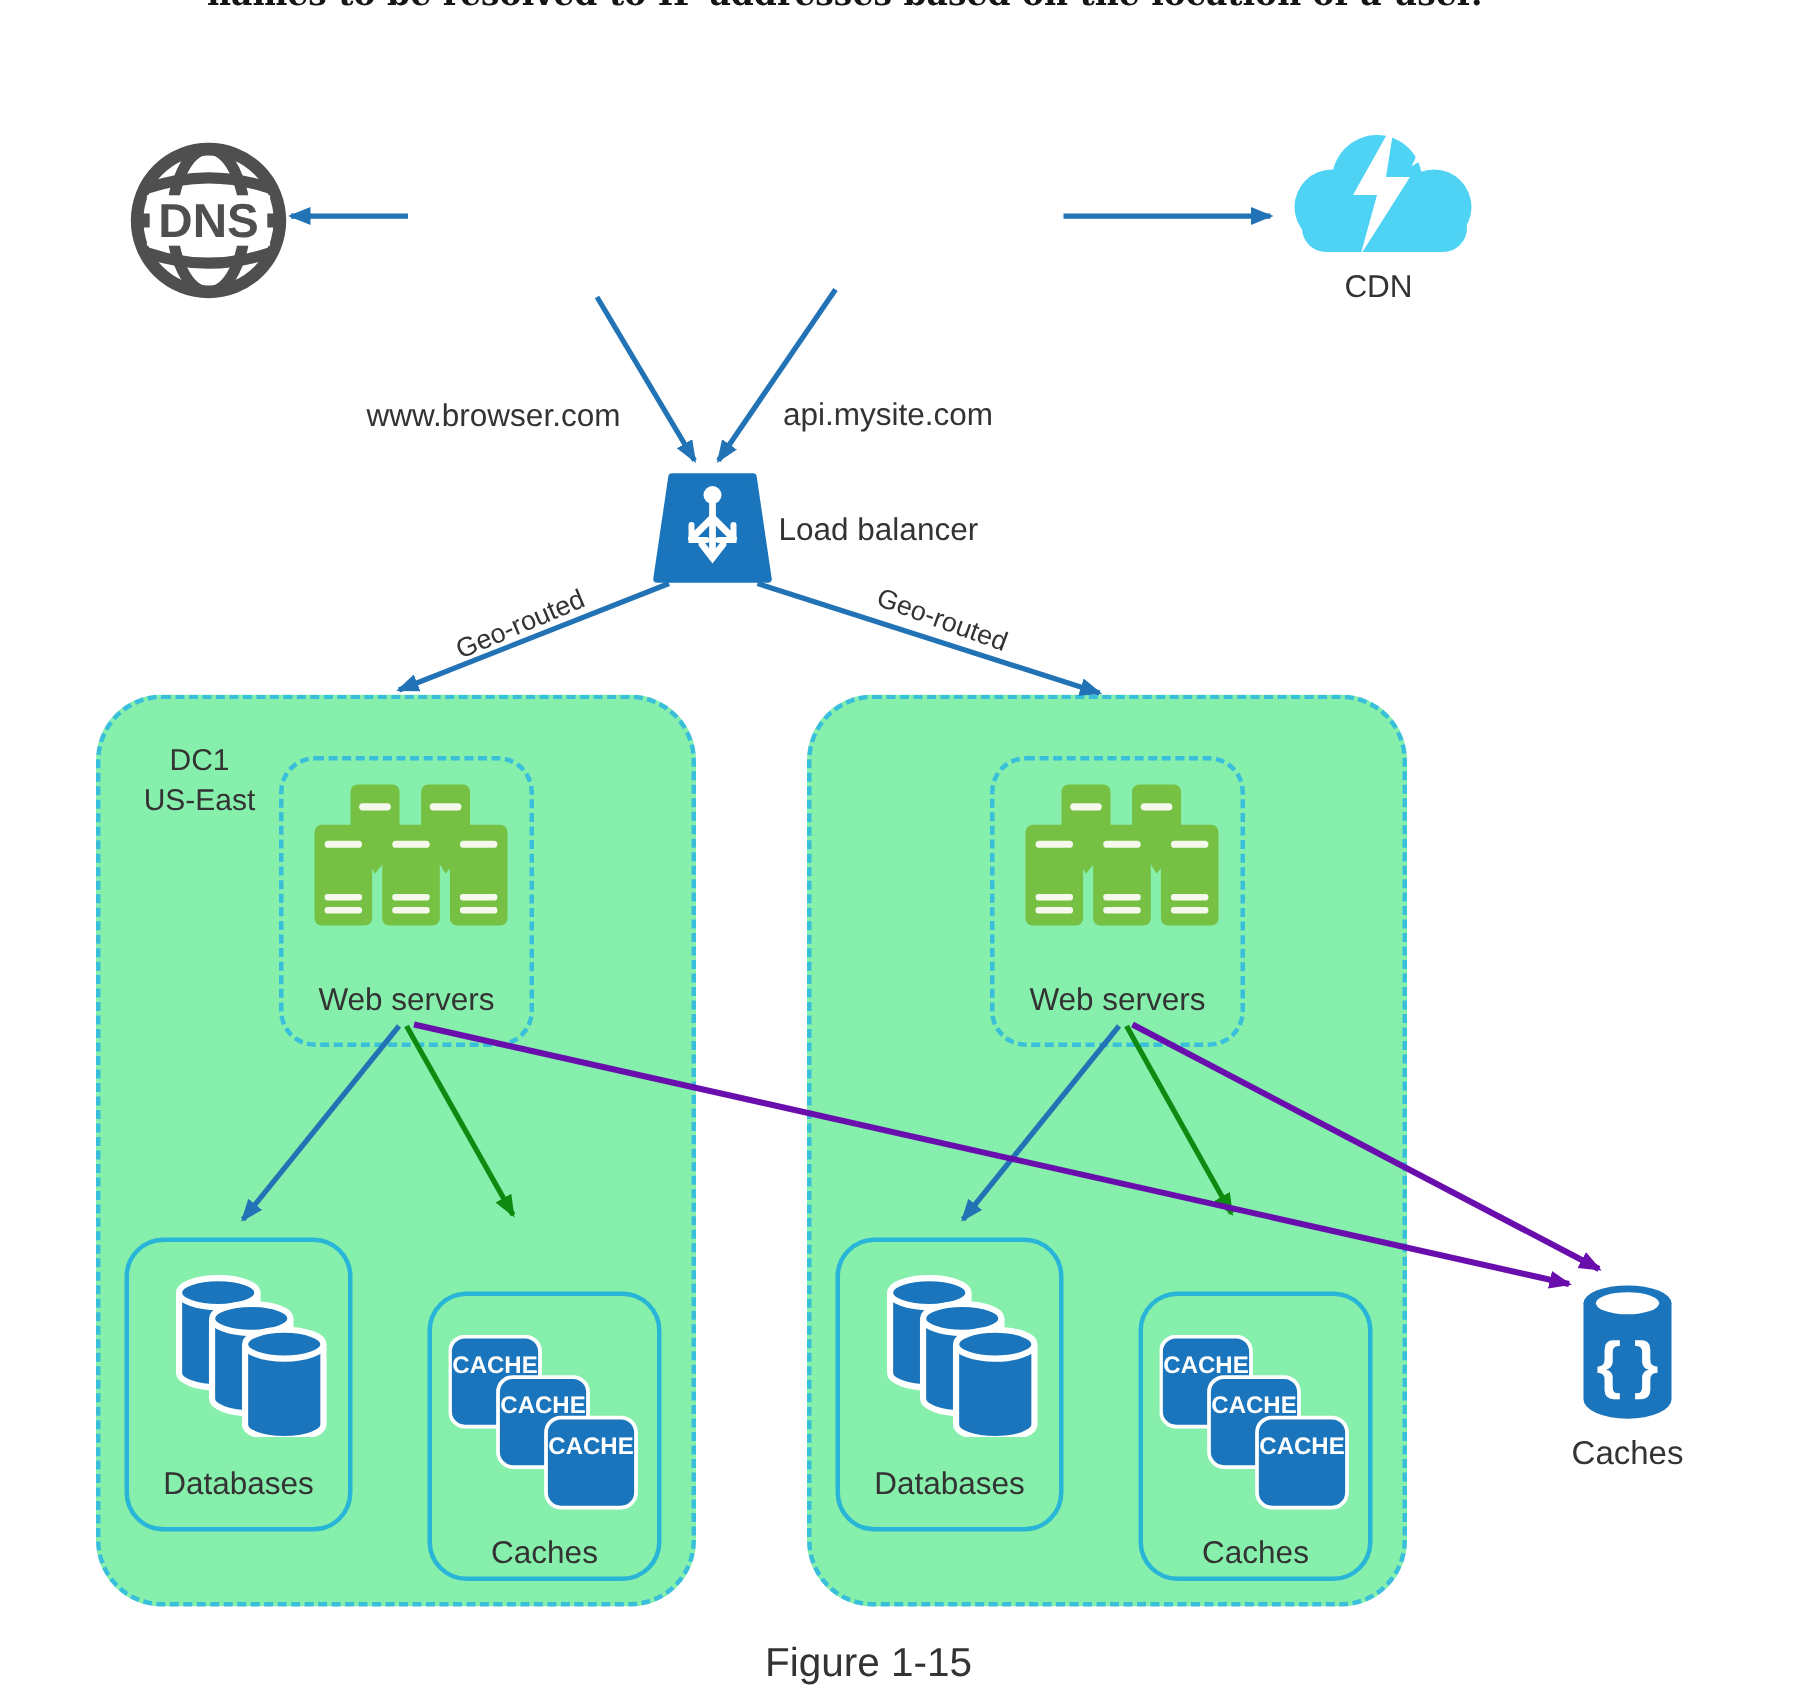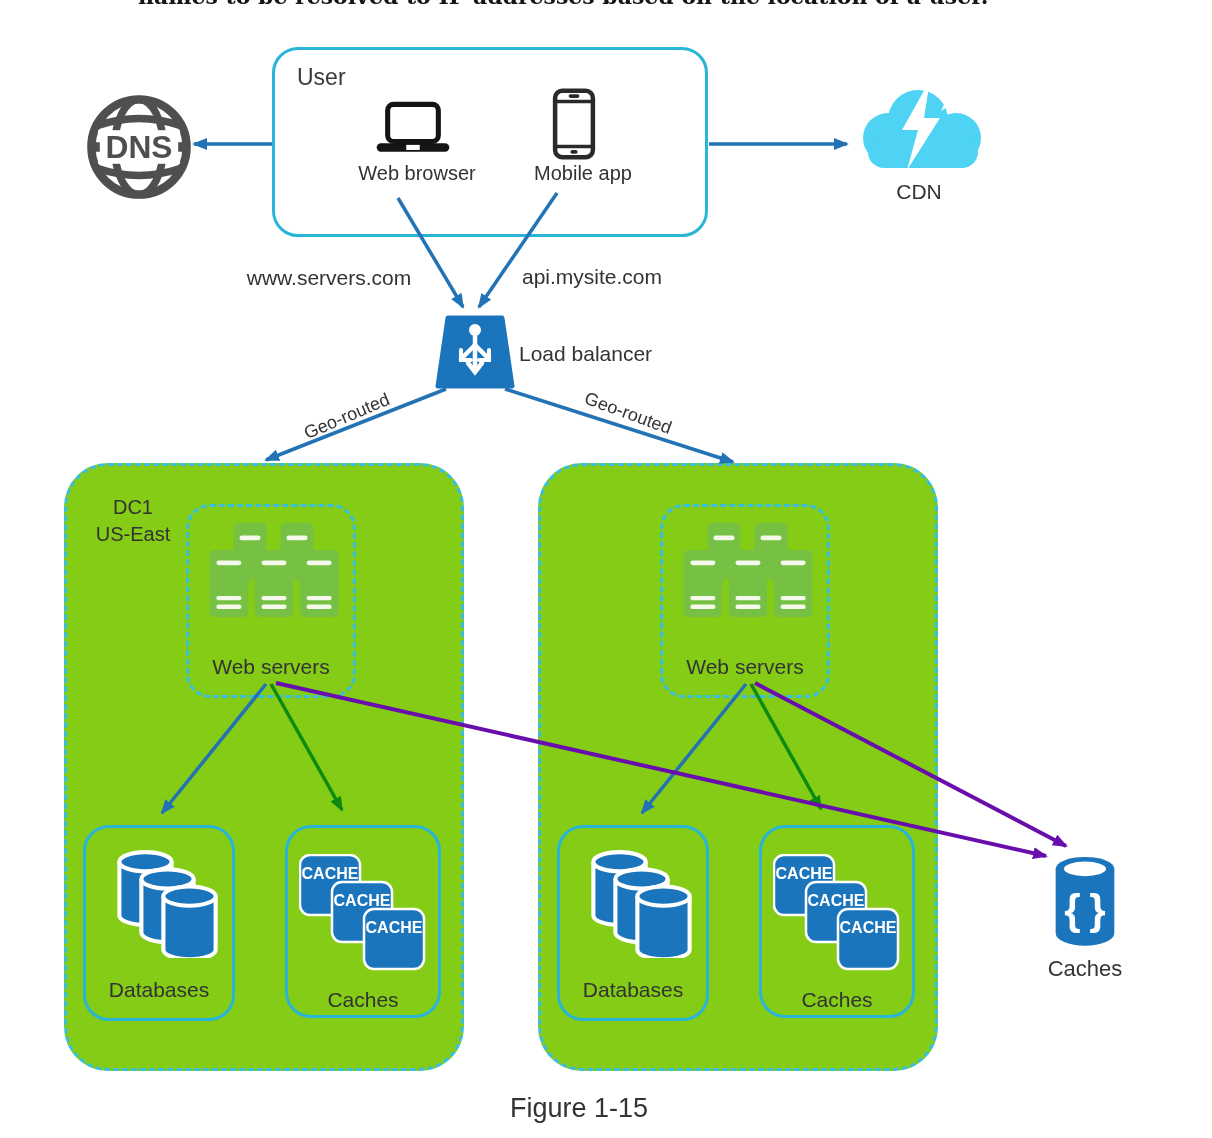--- a/index.html
+++ b/index.html
@@ -12,35 +12,35 @@
   .top-clip{
     position:absolute;left:138px;top:-17px;white-space:nowrap;
     font-family:"DejaVu Serif",serif;font-weight:bold;font-size:22px;color:#151515;
   }
   .user-box{
     position:absolute;left:272px;top:47px;width:436px;height:190px;
     border:3px solid #29b5d8;border-radius:26px;background:#fff;box-sizing:border-box;
   }
   .dc{
     position:absolute;top:463px;width:400px;height:608px;box-sizing:border-box;
-    background:#84cc16;border:3px dashed #3abfdb;border-radius:44px;
+    background:#86efac;border:3px dashed #3abfdb;border-radius:44px;
   }
   .dc1{left:64px;} .dc2{left:538px;}
   .dc-label{position:absolute;left:8px;top:28px;width:116px;text-align:center;
     font-size:20px;line-height:27px;color:#333;}
   .ws-box{
     position:absolute;left:119px;top:38px;width:170px;height:194px;box-sizing:border-box;
     border:3px dashed #3abfdb;border-radius:24px;
   }
   .db-box,.cache-box{
     position:absolute;top:359px;box-sizing:border-box;
     border:3px solid #29b5d8;border-radius:26px;
   }
   .db-box{left:16px;width:152px;height:196px;}
-  .cache-box{left:218px;width:156px;height:193px;}
+  .cache-box{left:218px;width:156px;height:193px;margin-top:36px;}
   .inner-lbl{position:absolute;left:0;width:100%;text-align:center;font-size:21px;color:#333;}
   .geo{position:absolute;width:160px;text-align:center;font-size:18px;color:#333;white-space:nowrap;}
   .arrow-layer{position:absolute;left:0;top:0;z-index:50;pointer-events:none;}
   svg{display:block;}
 </style>
 </head>
 <body>
 
 <div class="canvas">
 
@@ -49,50 +49,32 @@
   <svg class="abs" style="left:83px;top:91px;" width="112" height="112" viewBox="0 0 120 120">
     <circle cx="60" cy="60" r="51" fill="none" stroke="#4f4f4f" stroke-width="9"></circle>
     <ellipse cx="60" cy="60" rx="26" ry="51" fill="none" stroke="#4f4f4f" stroke-width="8"></ellipse>
     <path d="M16 37 Q60 22 104 37" fill="none" stroke="#4f4f4f" stroke-width="8"></path>
     <path d="M16 83 Q60 98 104 83" fill="none" stroke="#4f4f4f" stroke-width="8"></path>
     <rect x="16" y="42" width="88" height="36" fill="#ffffff"></rect>
     <path d="M6 60 h12 M102 60 h12" stroke="#4f4f4f" stroke-width="10"></path>
     <text x="60" y="72" text-anchor="middle" font-family="Liberation Sans,sans-serif" font-size="34" font-weight="bold" fill="#4f4f4f">DNS</text>
   </svg>
 
-  <div class="user-box">
-    <div class="abs" style="left:22px;top:14px;font-size:23px;color:#3a3a3a;">User</div>
-
-    <svg class="abs" style="left:100px;top:50px;" width="76" height="56" viewBox="0 0 90 62">
-      <rect x="15" y="3" width="60" height="44" rx="7" fill="none" stroke="#141414" stroke-width="6"></rect>
-      <rect x="2" y="49" width="86" height="10" rx="5" fill="#141414"></rect>
-      <rect x="37" y="51" width="16" height="6" fill="#ffffff"></rect>
-    </svg>
-    <div class="lbl" style="left:62px;top:112px;width:160px;font-size:20px;">Web browser</div>
-
-    <svg class="abs" style="left:274px;top:38px;" width="50" height="72" viewBox="0 0 50 80">
-      <rect x="4" y="3" width="42" height="74" rx="8" fill="none" stroke="#2a2a2a" stroke-width="5"></rect>
-      <path d="M5 15 h40 M5 65 h40" stroke="#2a2a2a" stroke-width="4"></path>
-      <rect x="19" y="7" width="12" height="4" rx="2" fill="#2a2a2a"></rect>
-      <rect x="21" y="69" width="8" height="4" rx="2" fill="#2a2a2a"></rect>
-    </svg>
-    <div class="lbl" style="left:228px;top:112px;width:160px;font-size:20px;">Mobile app</div>
-  </div>
 
   <svg class="abs" style="left:852px;top:78px;" width="140" height="95" viewBox="0 0 140 95">
     <circle cx="36" cy="60" r="25" fill="#4ed3f5"></circle>
     <circle cx="66" cy="42" r="30" fill="#4ed3f5"></circle>
     <circle cx="104" cy="60" r="25" fill="#4ed3f5"></circle>
     <rect x="16" y="58" width="110" height="32" rx="16" fill="#4ed3f5"></rect>
     <polygon points="78,2 50,52 66,52 55,92 88,40 72,40" fill="#ffffff"></polygon>
     <polygon points="100,9 89,33 103,24" fill="#ffffff"></polygon>
   </svg>
   <div class="lbl" style="left:869px;top:180px;width:100px;">CDN</div>
 
-  <div class="lbl" style="left:229px;top:266px;width:200px;">www.servers.com</div>
+  <div class="lbl" style="left:229px;top:266px;width:200px;">www.browser.com</div>
   <div class="lbl" style="left:492px;top:265px;width:200px;">api.mysite.com</div>
 
   <svg class="abs" style="left:435px;top:315px;" width="80" height="74" viewBox="0 0 80 74">
     <path d="M13 3 H67 L77 71 H3 Z" fill="#1b75bc" stroke="#1b75bc" stroke-width="5" stroke-linejoin="round"></path>
     <circle cx="40" cy="15" r="6" fill="#ffffff"></circle>
     <g stroke="#ffffff" stroke-width="4.5" stroke-linecap="round" fill="none">
       <path d="M40 21 V55"></path>
       <path d="M33 48 L40 57 L47 48"></path>
       <path d="M40 30 L26 44"></path>
       <path d="M26 35 V45 H36" stroke-width="4"></path>

